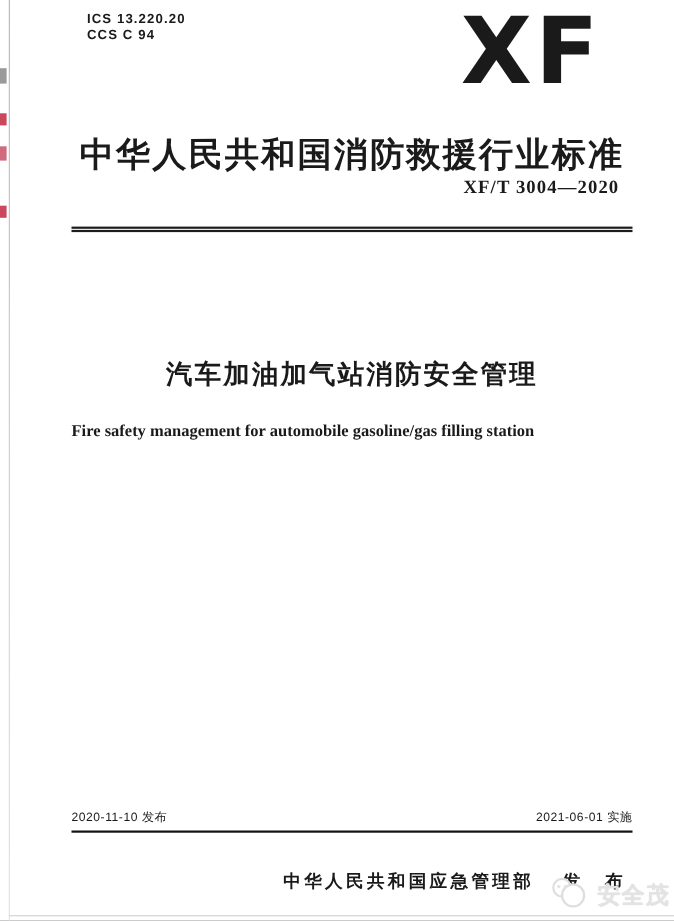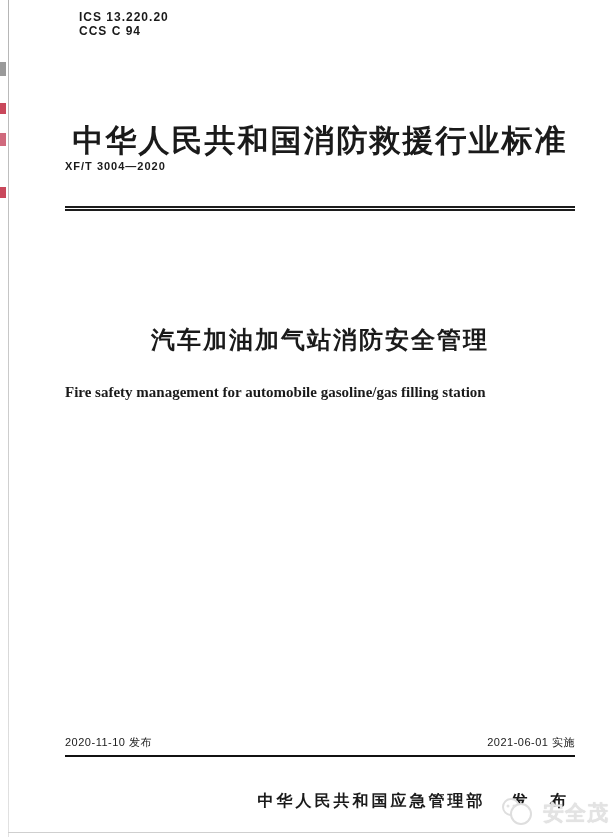--- a/index.html
+++ b/index.html
@@ -21,22 +21,22 @@
   .mark-red1{top:103px;height:11px;background:#c9485b;}
   .mark-red2{top:133px;height:13px;background:#d06a7d;}
   .mark-red3{top:187px;height:11px;background:#c9485b;}
   
   .ics-block{position:absolute;left:67px;top:10px;font-size:12px;font-weight:bold;
     letter-spacing:1px;line-height:14px;margin-left:12px;}
   .xf-logo{position:absolute;right:66px;top:4px;font-size:84px;line-height:1.0;
     font-weight:900;letter-spacing:3px;font-family:"DejaVu Sans","Liberation Sans",sans-serif;}
   .standard-type{position:absolute;left:65px;top:100px;width:510px;text-align:center;
     font-size:31px;font-weight:600;letter-spacing:2px;white-space:nowrap;margin-top:20px;}
-  .standard-number{position:absolute;left:65px;top:160px;width:498px;text-align:left;
-    font-size:11px;font-weight:bold;font-family:Liberation Sans, sans-serif;
+  .standard-number{position:absolute;left:65px;top:160px;width:498px;text-align:right;
+    font-size:17px;font-weight:bold;font-family:Liberation Serif, serif;
     letter-spacing:1px;}
   .rule-thick{position:absolute;left:65px;top:206px;width:510px;height:1px;
     border-top:2px solid #1c1c1c;border-bottom:2px solid #1c1c1c;background:#fff;}
   .title-cn{position:absolute;left:65px;top:324px;width:510px;text-align:center;
     font-size:24px;font-weight:700;letter-spacing:2px;white-space:nowrap;}
   .title-en{position:absolute;left:65px;top:384px;width:510px;text-align:left;
     font-size:15px;font-weight:bold;font-family:"Liberation Serif","DejaVu Serif",serif;}
   .dates-row{position:absolute;left:65px;top:735px;width:510px;display:flex;
     justify-content:space-between;font-size:11px;font-weight:500;letter-spacing:0.5px;}
   .rule-dates{position:absolute;left:65px;top:755px;width:510px;height:2px;background:#111;}
@@ -61,20 +61,21 @@
   <div class="mark mark-gray"></div>
   <div class="mark mark-red1"></div>
   <div class="mark mark-red2"></div>
   <div class="mark mark-red3"></div>
 
   <div class="ics-block">
     <div>ICS 13.220.20</div>
     <div>CCS C 94</div>
   </div>
 
+  <div class="xf-logo">XF</div>
 
   <div class="standard-type">中华人民共和国消防救援行业标准</div>
 
   <div class="standard-number">XF/T 3004—2020</div>
 
   <div class="rule-thick"></div>
 
   <div class="title-cn">汽车加油加气站消防安全管理</div>
   <div class="title-en">Fire safety management for automobile gasoline/gas filling station</div>
 

